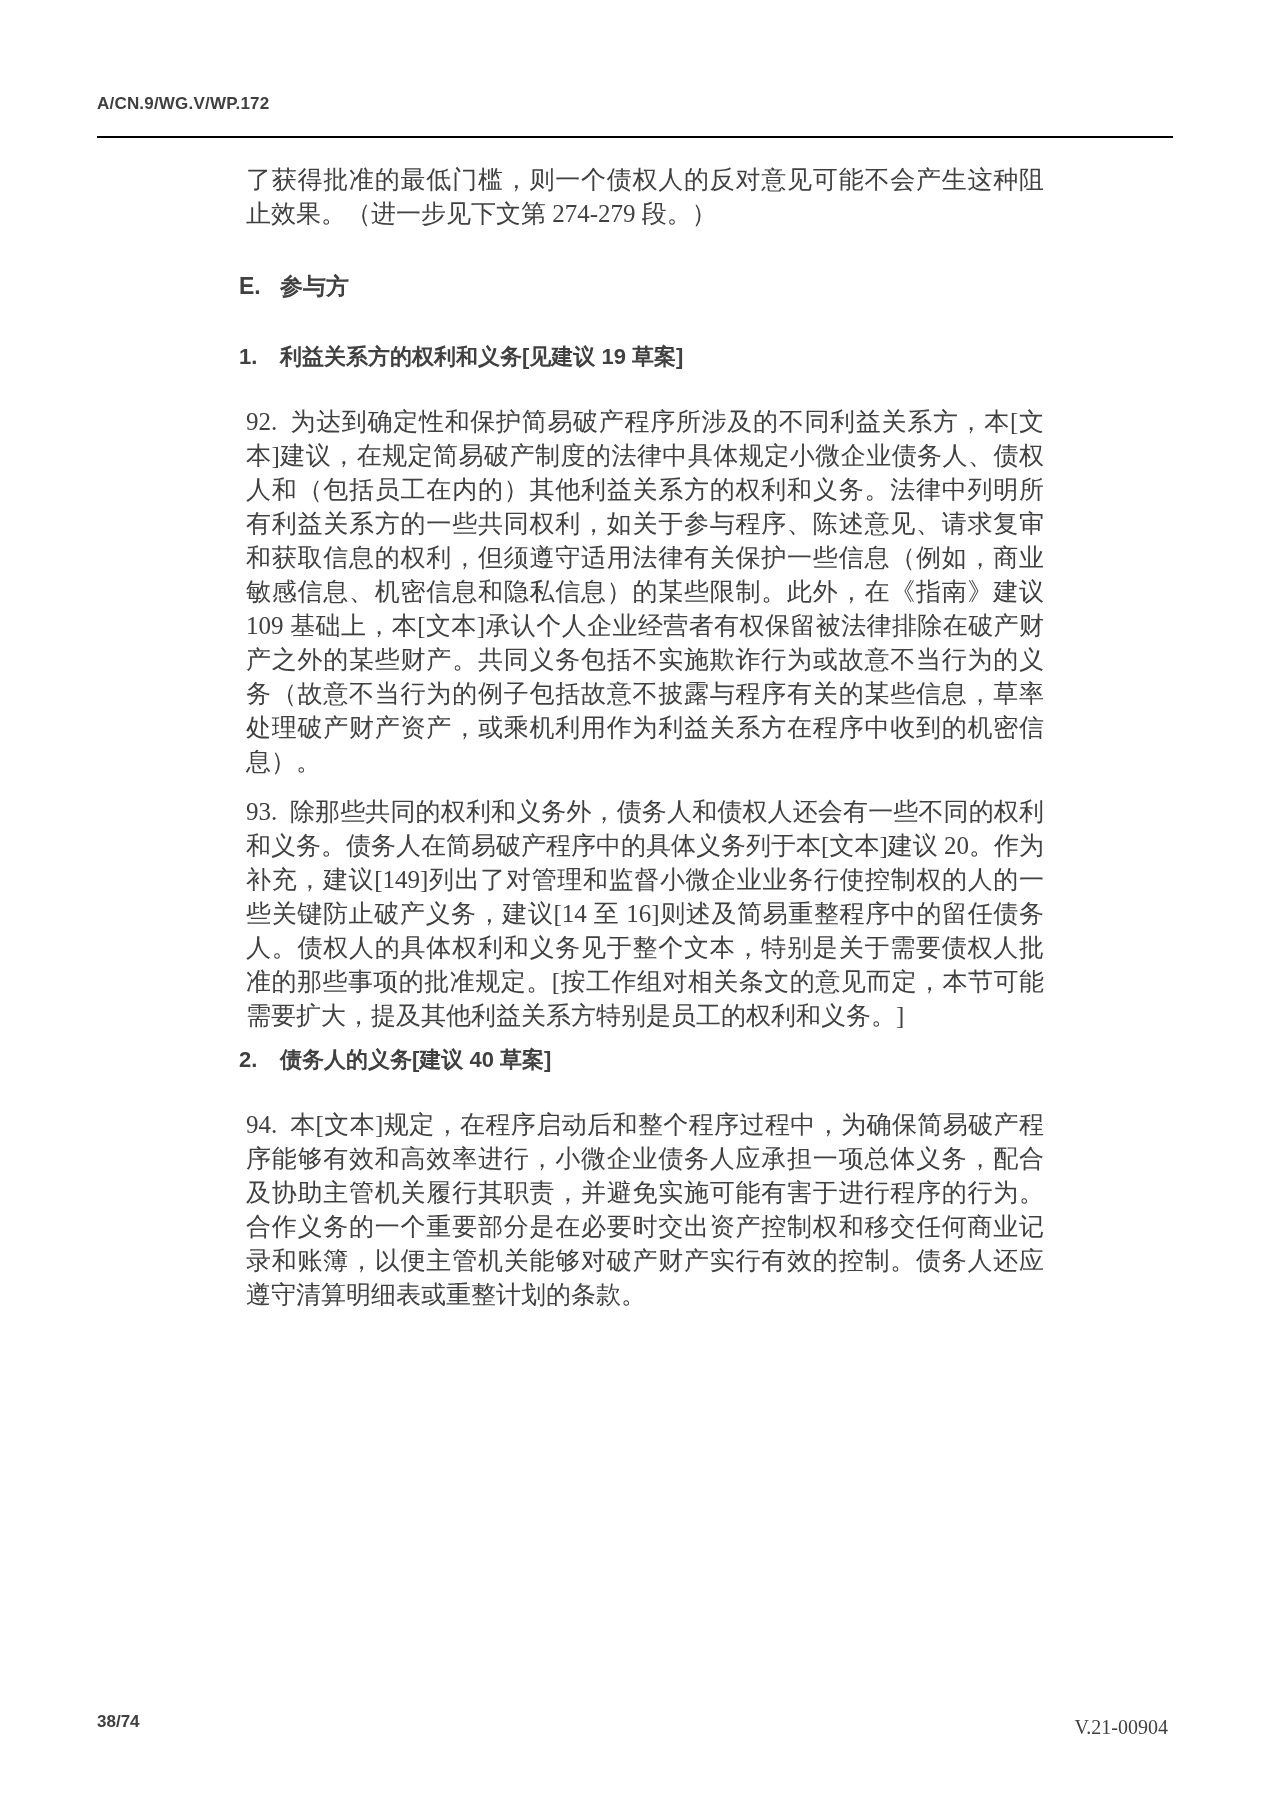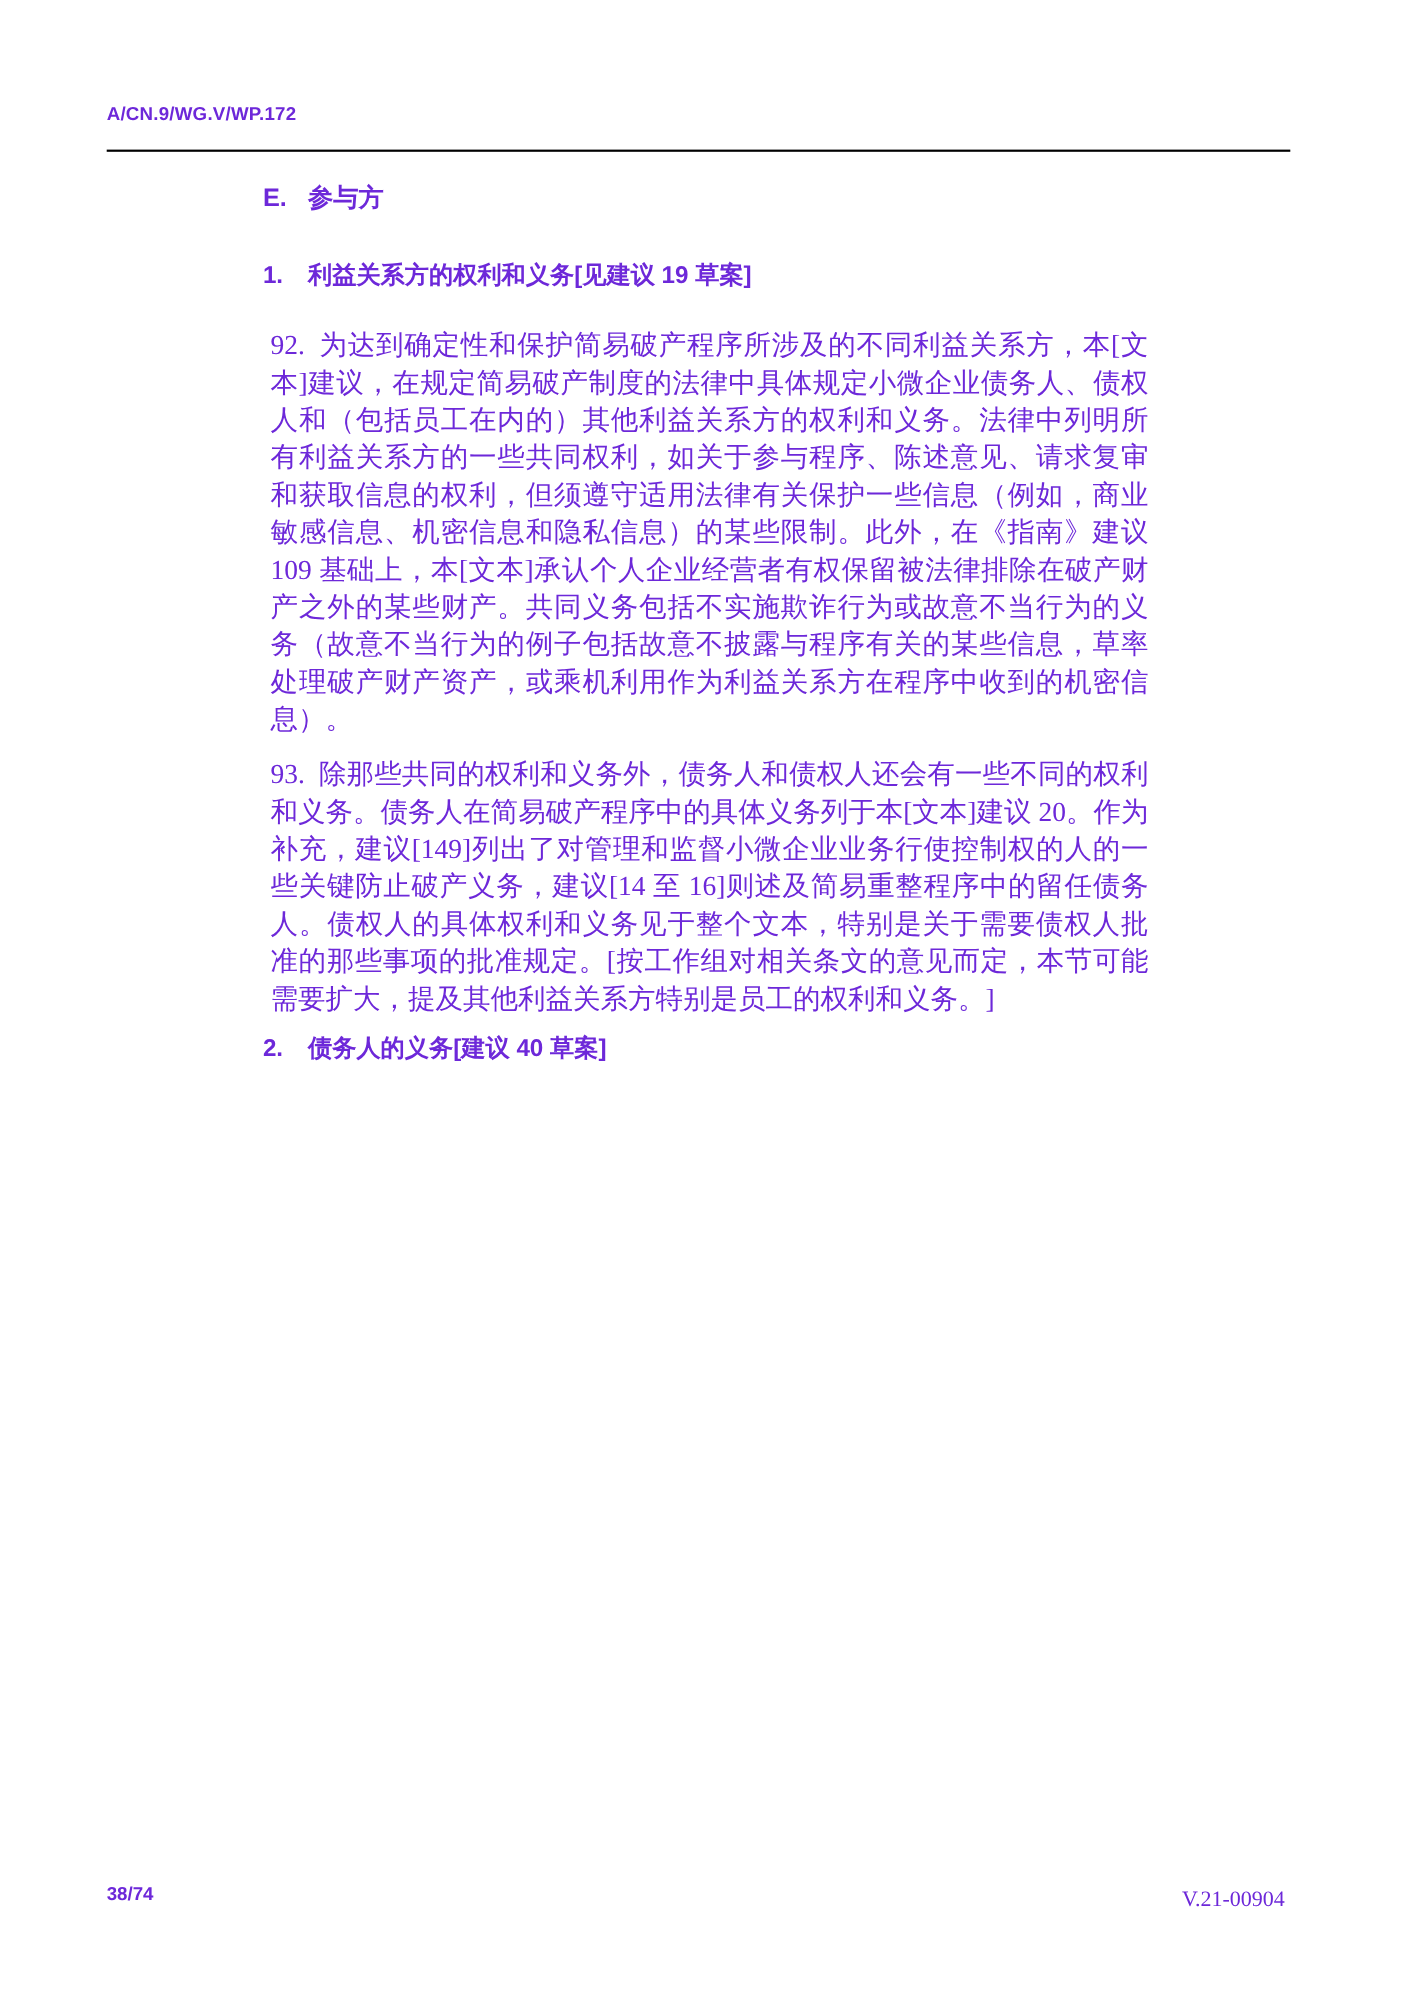--- a/index.html
+++ b/index.html
@@ -5,21 +5,21 @@
   html, body {
     margin: 0;
     padding: 0;
     background: #ffffff;
   }
   .page {
     position: relative;
     width: 1280px;
     height: 1809px;
     background: #ffffff;
-    color: #6d28d9;
+    color: #404040;
     overflow: hidden;
   }
 
   
   .doc-symbol {
     position: absolute;
     left: 97px;
     top: 94px;
     font-family: "Liberation Sans", "DejaVu Sans", sans-serif;
     font-weight: bold;
@@ -104,40 +104,42 @@
 <body>
 
 <div class="page">
 
   <div class="doc-symbol">A/CN.9/WG.V/WP.172</div>
 
   <div class="header-rule"></div>
 
   <div class="content">
 
+    <p class="intro">了获得批准的最低门槛，则一个债权人的反对意见可能不会产生这种阻止效果。（进一步见下文第 274-279 段。）</p>
 
     <div class="heading section-heading">
       <span class="hnum">E.</span>
       <span class="htitle">参与方</span>
     </div>
 
     <div class="heading subsection-heading">
       <span class="hnum">1.</span>
       <span class="htitle">利益关系方的权利和义务[见建议 19 草案]</span>
     </div>
 
     <p class="body-para">92. 为达到确定性和保护简易破产程序所涉及的不同利益关系方，本[文本]建议，在规定简易破产制度的法律中具体规定小微企业债务人、债权人和（包括员工在内的）其他利益关系方的权利和义务。法律中列明所有利益关系方的一些共同权利，如关于参与程序、陈述意见、请求复审和获取信息的权利，但须遵守适用法律有关保护一些信息（例如，商业敏感信息、机密信息和隐私信息）的某些限制。此外，在《指南》建议 109 基础上，本[文本]承认个人企业经营者有权保留被法律排除在破产财产之外的某些财产。共同义务包括不实施欺诈行为或故意不当行为的义务（故意不当行为的例子包括故意不披露与程序有关的某些信息，草率处理破产财产资产，或乘机利用作为利益关系方在程序中收到的机密信息）。</p>
 
     <p class="body-para before-head"><span>93. 除那些共同的权利和义务外，债务人和债权人还会有一些不同的权利和义务。债务人在简易破产程序中的具体义务列于本[文本]建议 20。作为补充，建议[149]列出了对管理和监督小微企业业务行使控制权的人的一些关键防止破产义务，建议[14 至 16]则述及简易重整程序中的留任债务人。债权人的具体权利和义务见于整个文本，特别是关于需要债权人批准的那些事项的批准规定。</span><span class="note-italic">[按工作组对相关条文的意见而定，本节可能需要扩大，提及其他利益关系方特别是员工的权利和义务。]</span></p>
 
     <div class="heading subsection-heading second">
       <span class="hnum">2.</span>
       <span class="htitle">债务人的义务[建议 40 草案]</span>
     </div>
 
+    <p class="body-para">94. 本[文本]规定，在程序启动后和整个程序过程中，为确保简易破产程序能够有效和高效率进行，小微企业债务人应承担一项总体义务，配合及协助主管机关履行其职责，并避免实施可能有害于进行程序的行为。合作义务的一个重要部分是在必要时交出资产控制权和移交任何商业记录和账簿，以便主管机关能够对破产财产实行有效的控制。债务人还应遵守清算明细表或重整计划的条款。</p>
 
 
   </div>
 
   <div class="footer-page">38/74</div>
 
   <div class="footer-docid">V.21-00904</div>
 
 </div>
 

